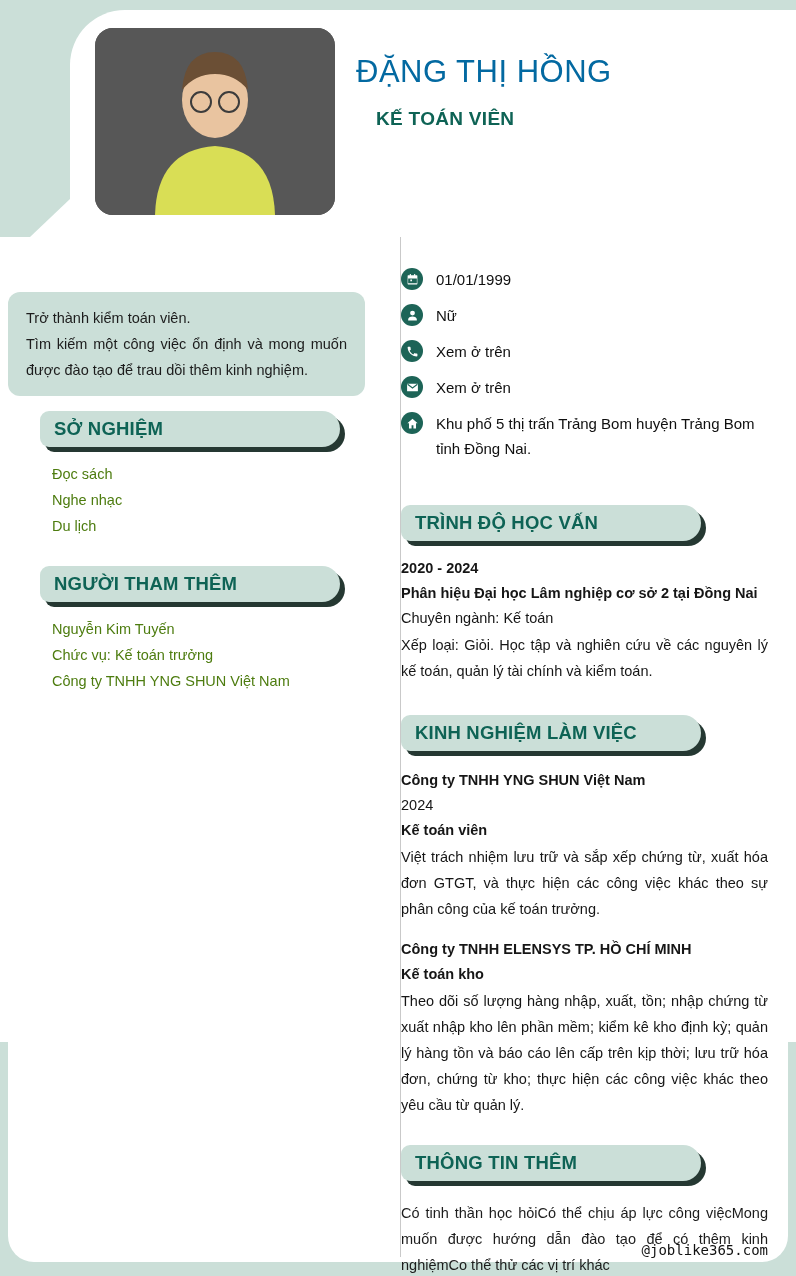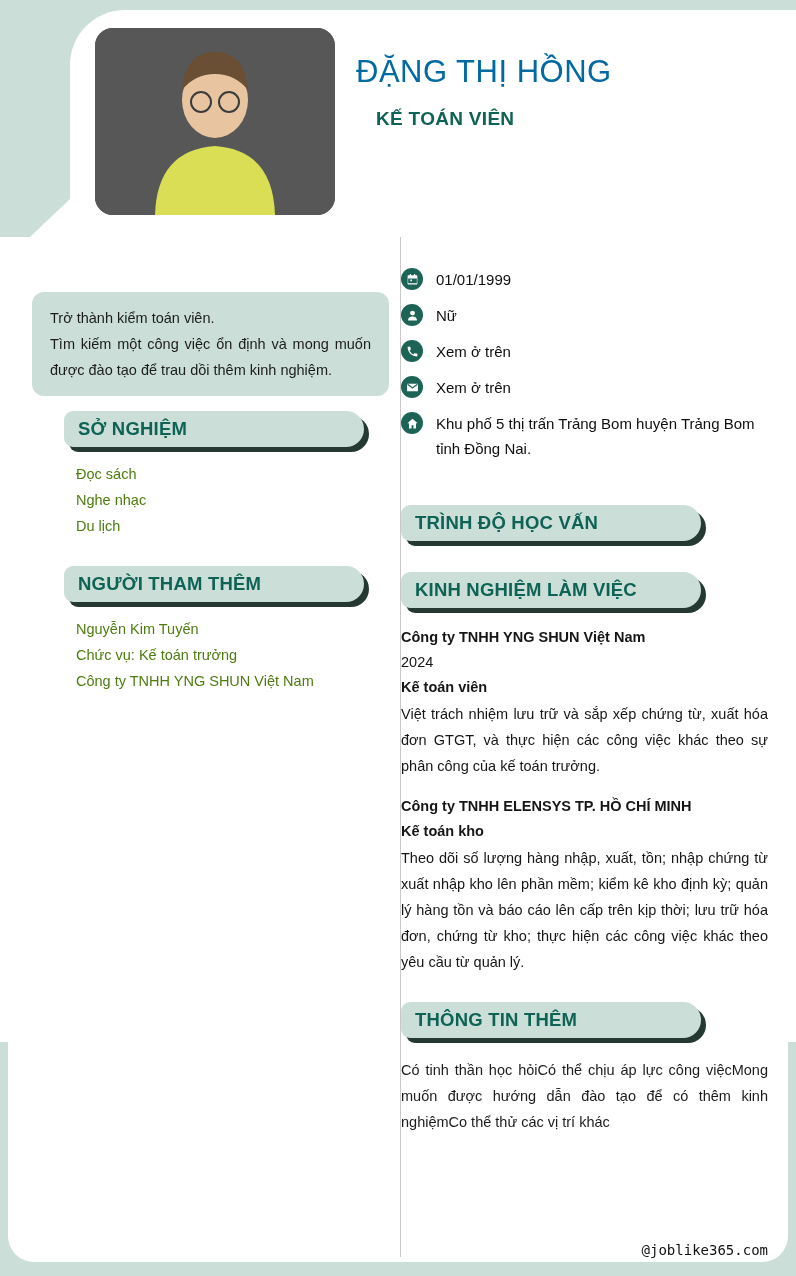--- a/index.html
+++ b/index.html
@@ -21,21 +21,21 @@
   .header-card{position:absolute;left:70px;top:10px;width:726px;height:227px;background:#fff;border-radius:55px 0 0 0;}
   .header-notch{position:absolute;left:30px;top:199px;width:40px;height:38px;background:#fff;clip-path:polygon(100% 0,100% 100%,0 100%);}
   .photo{position:absolute;left:95px;top:28px;width:240px;height:187px;border-radius:18px;overflow:hidden;background:#575757;}
   .name{position:absolute;left:356px;top:54px;font-size:31px;font-weight:400;letter-spacing:.5px;color:#0369a1;}
   .job-title{position:absolute;left:376px;top:108px;font-size:19px;font-weight:700;color:var(--teal);letter-spacing:.3px;}
   
   .footer-frame{position:absolute;left:0;top:1042px;width:796px;height:234px;background:var(--mint);}
   .footer-white{position:absolute;left:8px;top:1042px;width:780px;height:220px;background:#fff;border-radius:0 0 26px 26px;}
   .watermark{position:absolute;right:28px;top:1242px;font-family:"DejaVu Sans Mono",monospace;font-size:14px;color:#111;z-index:6;}
   
-  .col-left{position:absolute;left:8px;top:237px;width:400px;z-index:3;padding-left:16px;}
+  .col-left{position:absolute;left:0;top:237px;width:400px;z-index:3;}
   .col-right{position:absolute;left:400px;top:237px;width:396px;height:1020px;border-left:1px solid #c9c9c9;z-index:3;padding-right:28px;}
   
   .intro-box{margin:55px 0 0 8px;width:357px;background:var(--mint);border-radius:12px;padding:13px 18px;font-size:14.5px;line-height:26px;color:#1c1c1c;}
   .intro-box .j{text-align:justify;}
   
   .pill{position:relative;width:300px;height:36px;}
   .pill .shadow{position:absolute;left:5px;top:5px;width:100%;height:100%;background:var(--shadow-dark);border-radius:10px 20px 20px 10px;}
   .pill .face{position:absolute;left:0;top:0;width:100%;height:100%;background:var(--mint);border-radius:10px 20px 20px 10px;display:flex;align-items:center;padding-left:14px;color:var(--teal);font-weight:700;font-size:18.5px;letter-spacing:.2px;}
   .pill-left{margin:15px 0 0 40px;}
   .pill-left-2{margin:27px 0 0 40px;}
@@ -172,20 +172,26 @@
       </div>
 
     </div>
 
     <div class="pill pill-right-edu">
       <div class="shadow"></div>
       <div class="face">
         <span>TRÌNH ĐỘ HỌC VẤN</span>
       </div>
     </div>
+    <div class="edu-block">
+      <p class="b edu-period">2020 - 2024</p>
+      <p class="b">Phân hiệu Đại học Lâm nghiệp cơ sở 2 tại Đồng Nai</p>
+      <p>Chuyên ngành: Kế toán</p>
+      <p class="edu-detail">Xếp loại: Giỏi. Học tập và nghiên cứu về các nguyên lý kế toán, quản lý tài chính và kiểm toán.</p>
+    </div>
 
     <div class="pill pill-right-exp">
       <div class="shadow"></div>
       <div class="face">
         <span>KINH NGHIỆM LÀM VIỆC</span>
       </div>
     </div>
 
     <div class="job job1">
       <p class="b">Công ty TNHH YNG SHUN Việt Nam</p>

